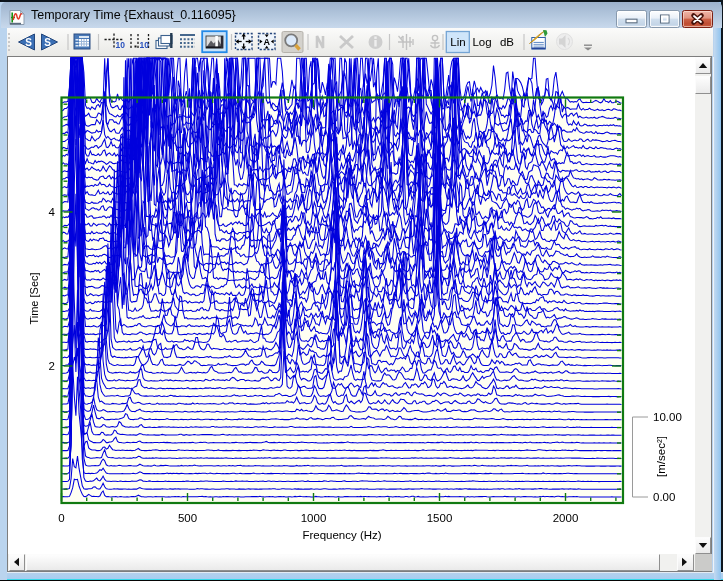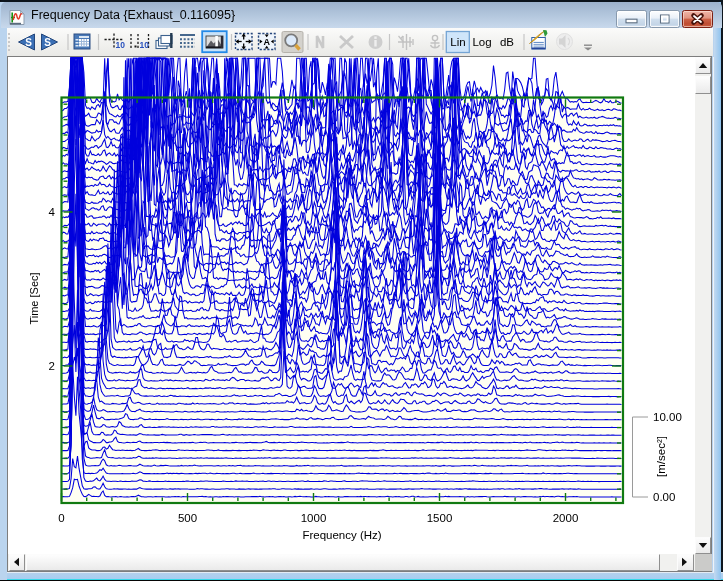--- a/index.html
+++ b/index.html
@@ -19,21 +19,21 @@
 
   <div style="position:absolute;left:1px;top:2px;width:721px;height:26px;background:linear-gradient(#9db3cd,#c8d9ec);border-radius:5px 5px 0 0"></div>
   <div style="position:absolute;left:9px;top:10px"><svg width="16" height="15" viewBox="0 0 16 15" xmlns="http://www.w3.org/2000/svg">
 <polygon points="1,0.5 11.5,0.5 15,4 15,14.5 1,14.5" fill="#fdfdfd" stroke="#8c9cae" stroke-width="1"></polygon>
 <polygon points="11.5,0.5 11.5,4 15,4" fill="#c9d4e0" stroke="#8c9cae" stroke-width="0.8"></polygon>
 <line x1="3.2" y1="2.5" x2="3.2" y2="12.5" stroke="#149114" stroke-width="1.6"></line>
 <line x1="2" y1="7.5" x2="6" y2="7.5" stroke="#149114" stroke-width="1.3"></line>
 <path d="M 4.2 10 Q 5.8 1.2 7.6 4.8 Q 9.2 12.8 11.2 5.2 Q 12 2.8 12.8 4.4" fill="none" stroke="#e23a28" stroke-width="1.5"></path>
 <rect x="1" y="12.8" width="11" height="1.7" fill="#5a6b7d"></rect>
 </svg></div>
-  <div style="position:absolute;left:31px;top:2px;height:26px;line-height:26px;font-size:12.5px;color:#060606">Frequency Data {Exhaust_0.116095}</div>
+  <div style="position:absolute;left:31px;top:2px;height:26px;line-height:26px;font-size:12.5px;color:#060606">Temporary Time {Exhaust_0.116095}</div>
   <div style="position:absolute;left:615.5px;top:9.5px;width:29px;height:16px;border-radius:2.5px;background:linear-gradient(#fdfeff 0%,#e9f0f8 45%,#d0dfee 50%,#c4d5e7 85%,#d8e5f1 100%);border:1px solid #8799ad;box-shadow:inset 0 0 0 1px rgba(255,255,255,.8);"><svg width="29" height="16" viewBox="0 0 29 16">
         <rect x="9" y="8.2" width="11" height="3.6" fill="#fff" stroke="#5e6f82" stroke-width="1.1"></rect>
       </svg></div> 
     <div style="position:absolute;left:648.5px;top:9.5px;width:29px;height:16px;border-radius:2.5px;background:linear-gradient(#fdfeff 0%,#e9f0f8 45%,#d0dfee 50%,#c4d5e7 85%,#d8e5f1 100%);border:1px solid #8799ad;box-shadow:inset 0 0 0 1px rgba(255,255,255,.8);"><svg width="29" height="16" viewBox="0 0 29 16">
         <rect x="10.5" y="4" width="8.5" height="8" fill="none" stroke="#5e6f82" stroke-width="1.1"></rect>
         <rect x="12" y="5.5" width="5.5" height="5" fill="none" stroke="#fff" stroke-width="1.8"></rect>
       </svg></div> 
     <div style="position:absolute;left:681.5px;top:9.5px;width:29px;height:16px;border-radius:2.5px;background:linear-gradient(#f0b5a8 0%,#e09480 45%,#cd6248 50%,#bf4c31 80%,#ca5f41 100%);border:1px solid #7c2013;box-shadow:inset 0 0 0 1px rgba(255,235,225,.55);"><svg width="29" height="16" viewBox="0 0 29 16">
         <path d="M 10.5 4.5 L 18.5 11.5 M 18.5 4.5 L 10.5 11.5" stroke="#47120a" stroke-width="4.6" stroke-linecap="round"></path>
         <path d="M 11 5 L 18 11 M 18 5 L 11 11" stroke="#ffffff" stroke-width="1.8" stroke-linecap="round"></path>

